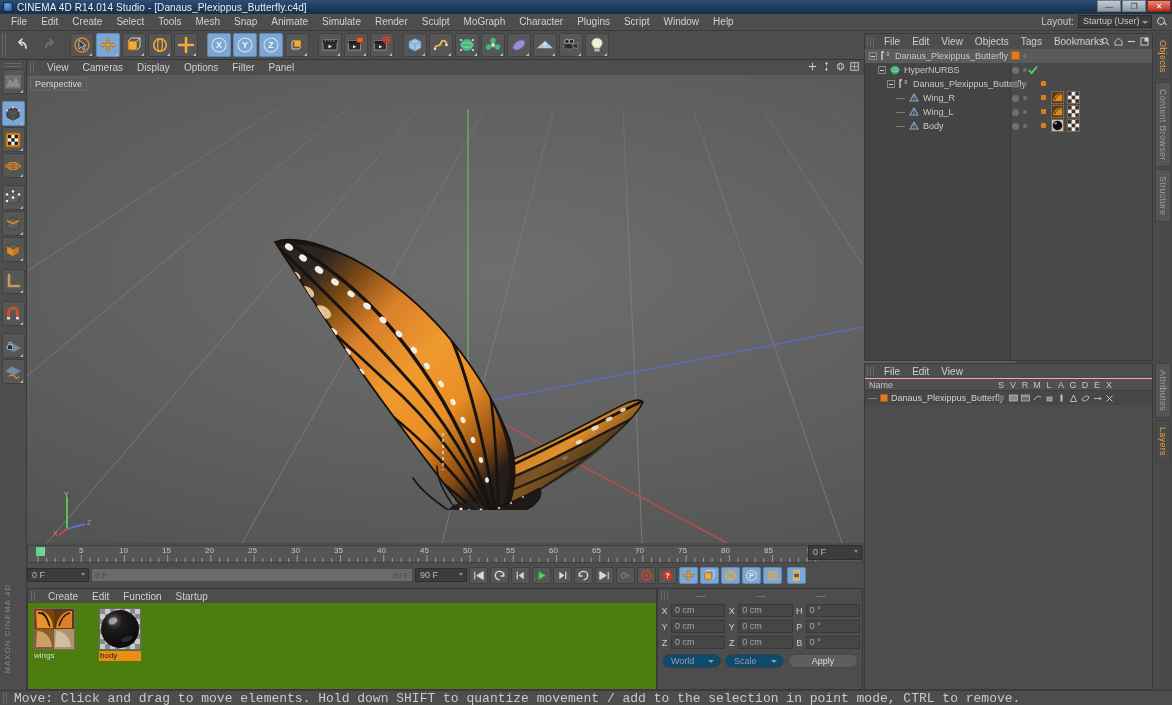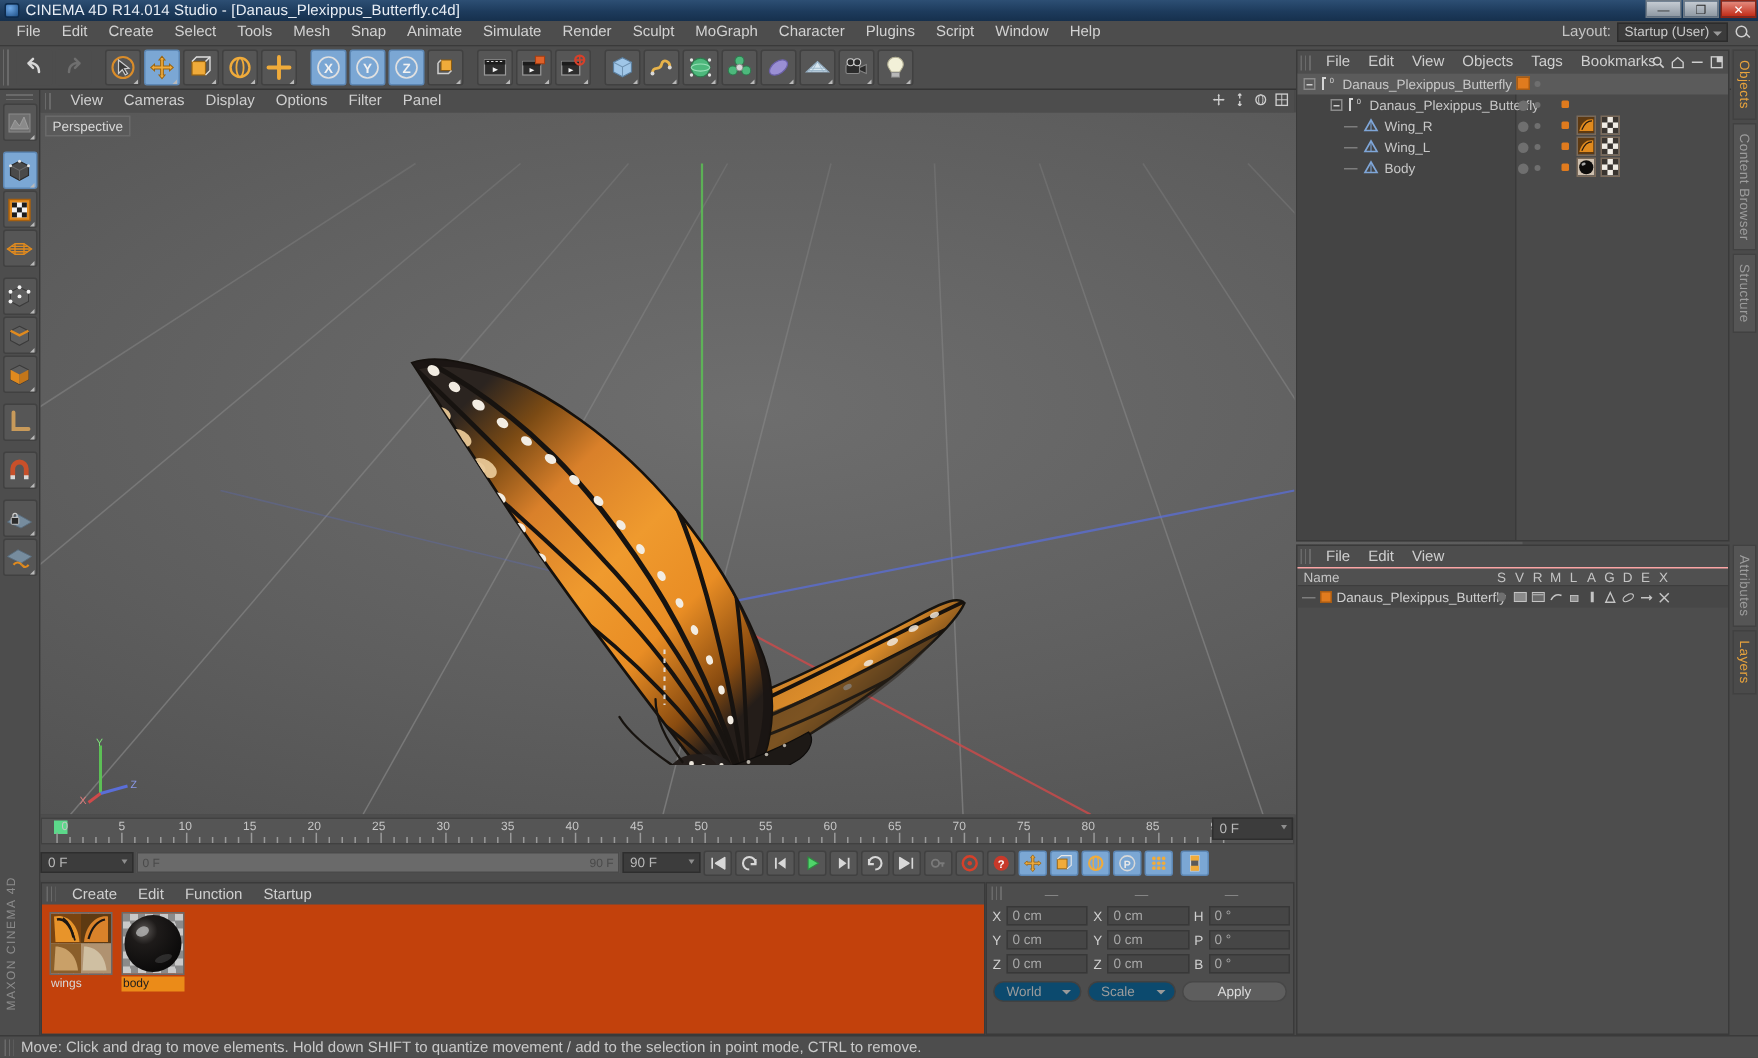--- a/index.html
+++ b/index.html
@@ -135,21 +135,21 @@
   .pbtn { width:19px;height:17px; background:#565656; border:1px solid #414141; border-radius:2px;
     display:flex;align-items:center;justify-content:center; flex:none; }
   .pbtn.on { background:#7ba7d4; border-color:#5d87b4; }
 
   
   .matmgr { position:absolute; left:27px; top:588px; width:630px; height:102px;
      background:#4d4d4d; border:1px solid #3a3a3a; }
   .mm-head { height:14px; display:flex; align-items:center; padding-left:3px; }
   .mm-head .g { width:6px;height:10px;background:repeating-linear-gradient(90deg,#6a6a6a 0 1px,#4d4d4d 1px 3px);margin-right:4px;}
   .mm-head .mi { padding:0 7px; font-size:10px; color:#cfcfcf; }
-  .mm-body { position:absolute; left:0; top:14px; right:0; bottom:0; background:#c2410c; padding:5px 0 0 5px; display:flex; gap:6px; }
+  .mm-body { position:absolute; left:0; top:14px; right:0; bottom:0; background:#4d7c0f; padding:5px 0 0 5px; display:flex; gap:24px; }
   .matcell { width:42px; }
   .matsphere { width:42px; height:42px; border:1px solid #6a6a6a;
     background:
       repeating-conic-gradient(#c9c9c9 0% 25%, #8a8a8a 0% 50%) 0 0/10px 10px;
     position:relative; overflow:hidden; }
   .matname { font-size:8px; color:#d8d8d8; text-align:left; padding:0 1px; line-height:10px; margin-top:1px; }
   .matname.sel { background:#eb8b18; color:#1d1d1d; }
 
   
   .coord { position:absolute; left:657px; top:588px; width:206px; height:102px;
@@ -211,21 +211,21 @@
   .vtab { writing-mode:vertical-rl; font-size:9px; color:#9d9d9d; padding:6px 2px;
      background:#555; border:1px solid #414141; margin-bottom:2px; letter-spacing:.3px; }
   .vtab.on { color:#e8a33d; background:#4a4a4a; }
   .vtabs2 { position:absolute; right:0; top:363px; width:18px; height:327px; background:#4a4a4a;
      display:flex; flex-direction:column; align-items:center; }
 
   
   .statusbar { position:absolute; left:0; bottom:0; width:1172px; height:15px;
      background:#4d4d4d; border-top:1px solid #3a3a3a; display:flex; align-items:center; padding-left:3px; gap:5px; }
   .statusbar .g { width:6px;height:11px;background:repeating-linear-gradient(90deg,#6a6a6a 0 1px,#4d4d4d 1px 3px);}
-  .statusbar .txt { font-size:10px; color:#c9c9c9; white-space:nowrap; }
+  .statusbar .txt { font-size:13px; color:#c9c9c9; white-space:nowrap;font-family:Liberation Mono, monospace; }
 </style>
 </head>
 <body>
 
 <div class="app">
 
   <div class="titlebar">
     <div class="tb-ico"></div>
     <div class="tb-text">CINEMA 4D R14.014 Studio - [Danaus_Plexippus_Butterfly.c4d]</div>
     <div class="wctrls">
@@ -1036,20 +1036,35 @@
               <path d="M2 10 V2 H4" fill="none" stroke="#d8d8d8" stroke-width="1.3"></path>
               <text x="6.5" y="5.5" font-size="5" fill="#d8d8d8" font-family="Liberation Sans, sans-serif">0</text>
             </svg>
           <span>Danaus_Plexippus_Butterfly</span>
         </div>
         <span class="dotcol" style="left:147px"></span>
         <span class="dotcol" style="left:158px; width:4px;height:4px;"></span>
         <span class="orangebox" style="position:absolute;left:146px;top:2px"></span>
       </div>
 
+      <div class="om-row" style="padding-left:13px">
+        <div class="om-name">
+          <span class="tree-pm"></span>
+          <svg style="width:12px;height:12px" viewBox="0 0 12 12">
+              <circle cx="6" cy="6" r="4.2" fill="#4db87c" stroke="#2d7a4d" stroke-width=".8"></circle>
+              <ellipse cx="6" cy="6" rx="4.2" ry="1.6" fill="none" stroke="#9ae0b8" stroke-width=".6"></ellipse>
+            </svg>
+          <span>HyperNURBS</span>
+        </div>
+        <span class="dotcol" style="left:147px"></span>
+        <span class="dotcol" style="left:158px; width:4px;height:4px;"></span>
+        <svg style="position:absolute;left:163px;top:2px;width:10px;height:10px" viewBox="0 0 10 10">
+            <path d="M1 5 L3.6 8 L9 1.5" fill="none" stroke="#4fd46a" stroke-width="1.8"></path>
+          </svg>
+      </div>
 
       <div class="om-row" style="padding-left:22px">
         <div class="om-name">
           <span class="tree-pm"></span>
           <svg style="width:12px;height:12px" viewBox="0 0 12 12">
               <path d="M2 10 V2 H4" fill="none" stroke="#d8d8d8" stroke-width="1.3"></path>
               <text x="6.5" y="5.5" font-size="5" fill="#d8d8d8" font-family="Liberation Sans, sans-serif">0</text>
             </svg>
           <span>Danaus_Plexippus_Butterfly</span>
         </div>

